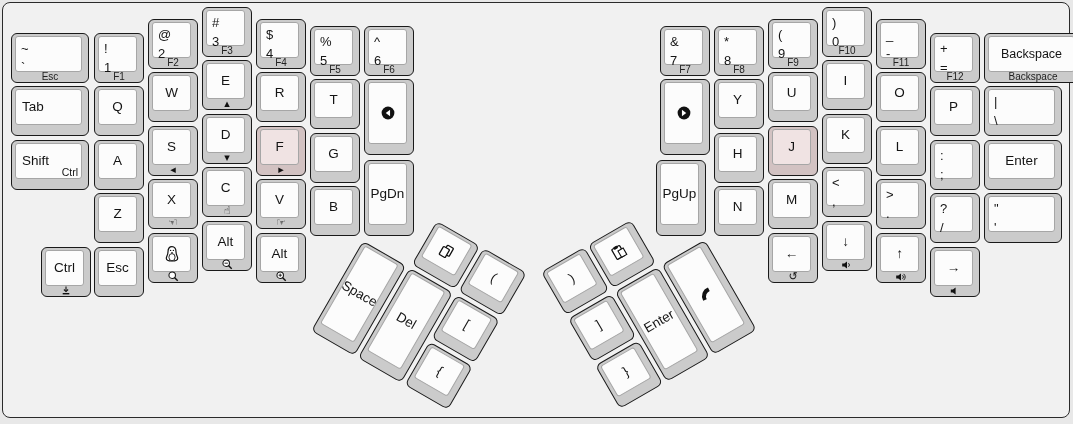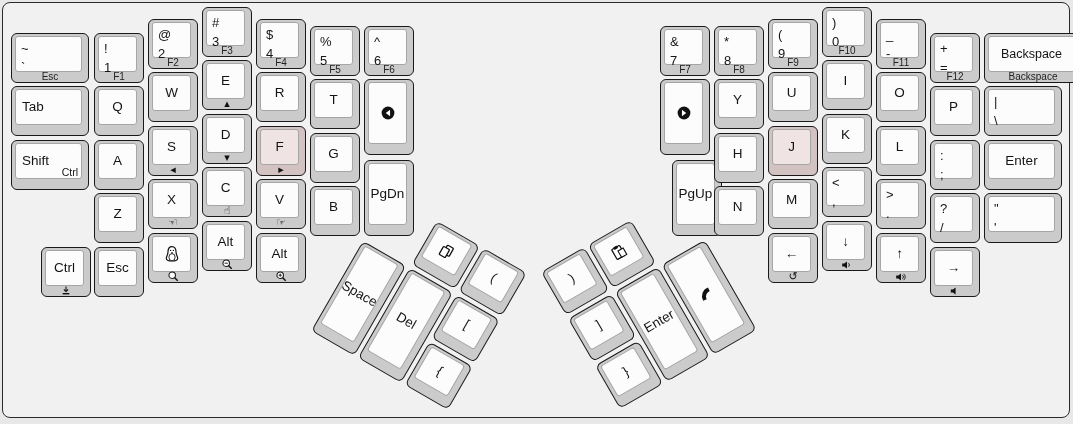--- a/index.html
+++ b/index.html
@@ -309,21 +309,21 @@
     <div class="key" style="left: 660px; top: 79px; width: 50px; height: 76px;">
       <div class="top">
         <div class="center-ic">
           <svg width="16" height="16" viewBox="0 0 20 20">
             <circle cx="10" cy="10" r="8" fill="#111"></circle>
             <path d="M7.4 5.8L12.8 10l-5.4 4.2z" fill="#fff"></path>
           </svg>
         </div>
       </div>
     </div>
-    <div class="key" style="left: 672px; top: 160px; width: 50px; height: 76px;">
+    <div class="key" style="left: 656px; top: 160px; width: 50px; height: 76px;">
       <div class="top">
         <div class="lbl-center">PgUp</div>
       </div>
     </div>
     <div class="key" style="left: 714px; top: 26px; width: 50px; height: 50px;">
       <div class="top">
         <div class="lbl-two">*
 8</div>
       </div>
       <div class="front-lbl">F8</div>

